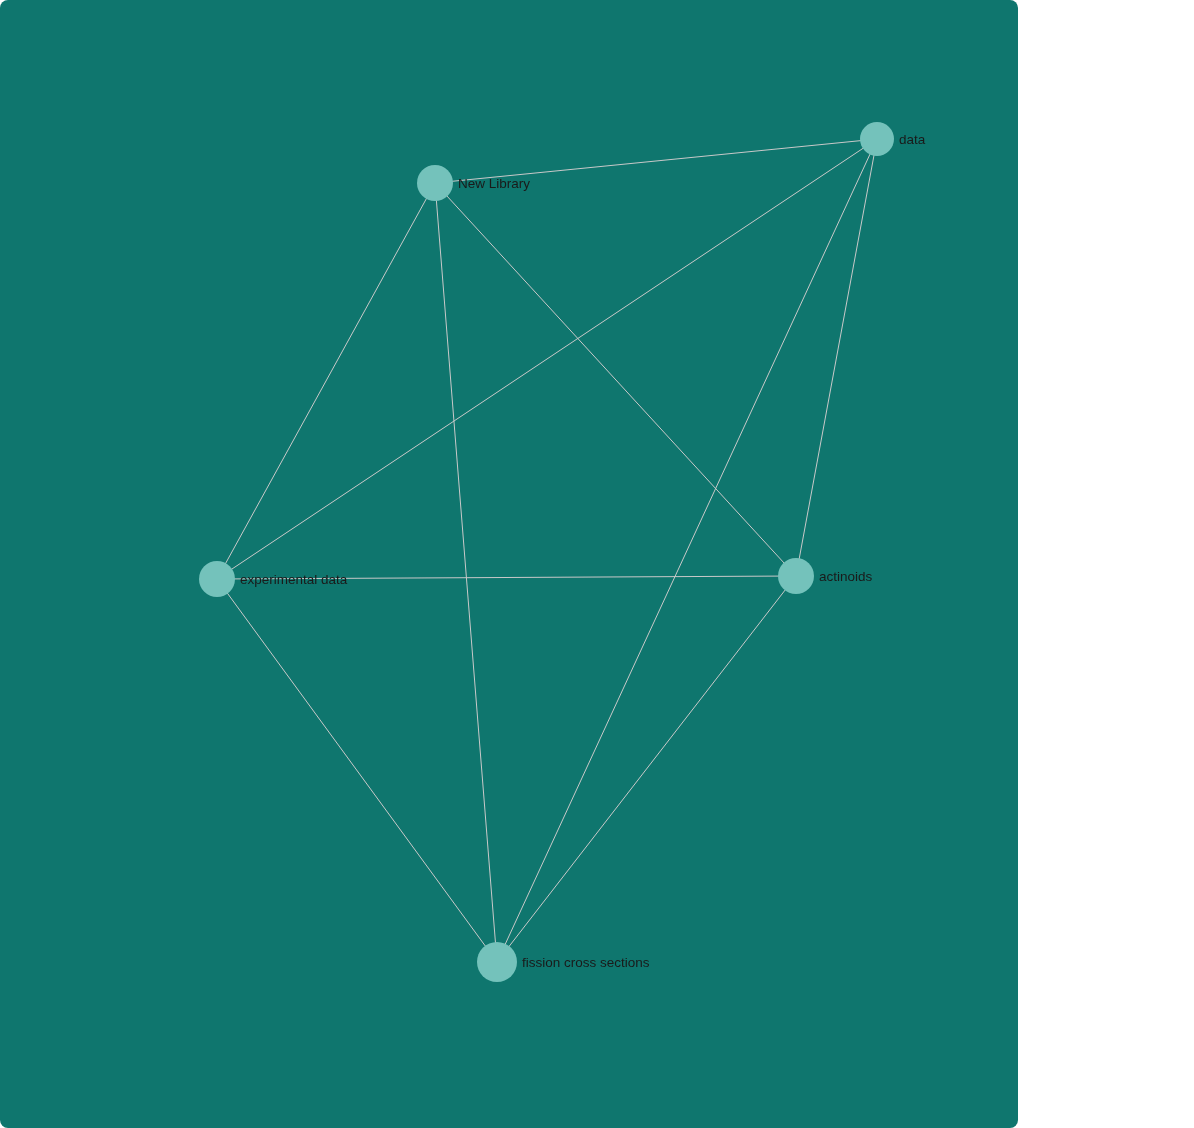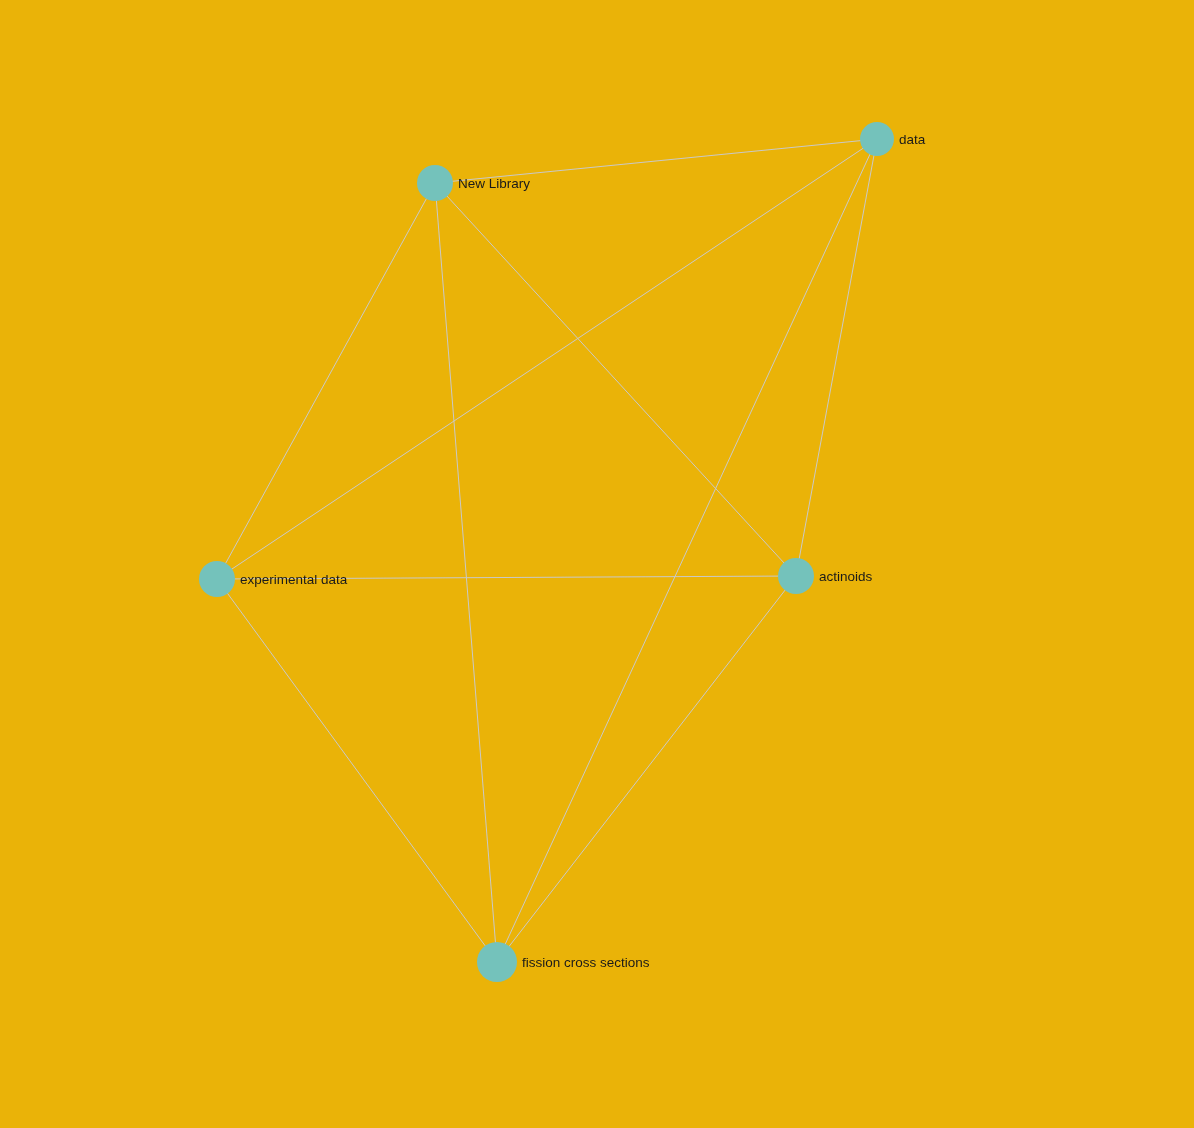--- a/index.html
+++ b/index.html
@@ -8,23 +8,24 @@
     background: #ffffff;
   }
   body {
     width: 1194px;
     height: 1128px;
     overflow: hidden;
     font-family: "Liberation Sans", sans-serif;
   }
   #graph-canvas {
     position: relative;
-    width: 1194px;
+    width: 1018px;
     height: 1128px;
-    background: #eab308;
+    background: #0f766e;
+    border-radius: 8px;
   }
   #graph-svg {
     position: absolute;
     top: 0;
     left: 0;
     width: 1194px;
     height: 1128px;
     display: block;
   }
   .edge-line {

